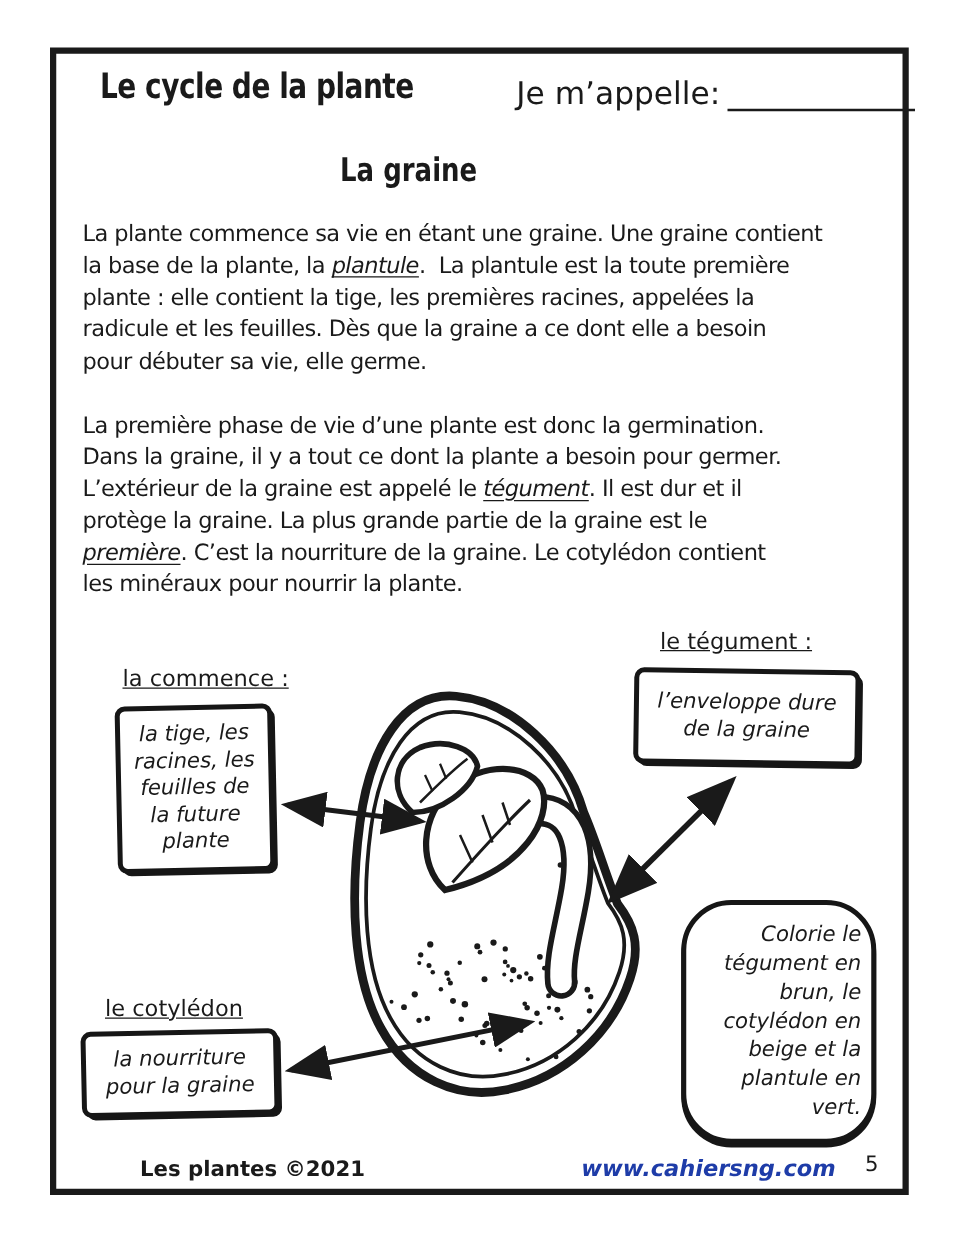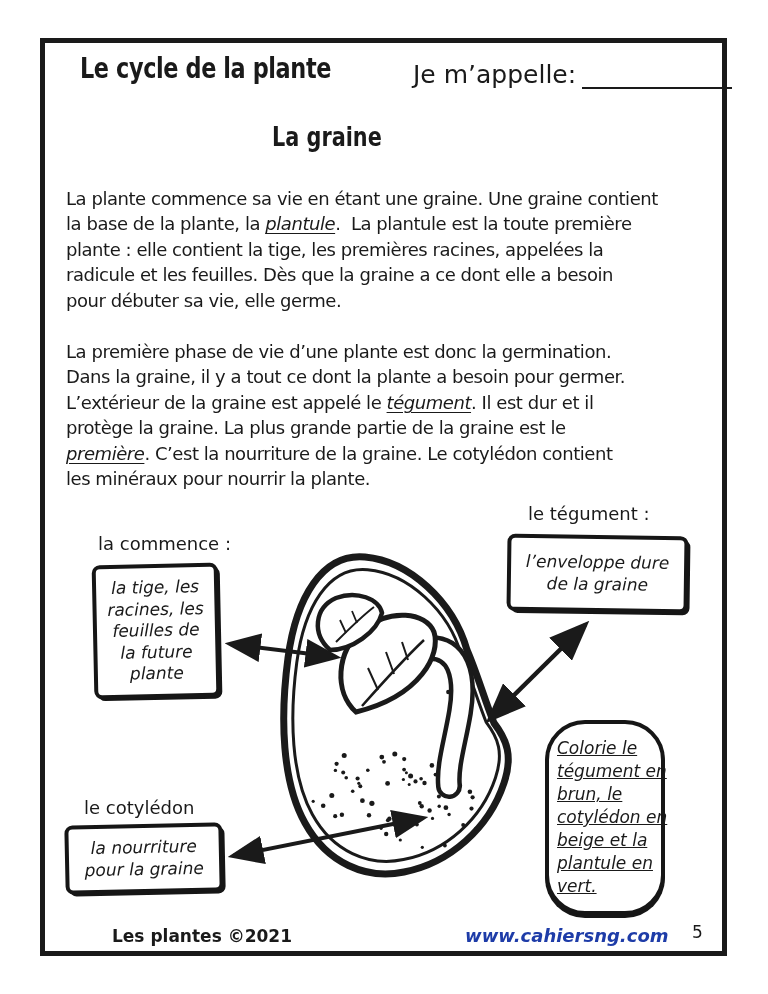--- a/index.html
+++ b/index.html
@@ -14,38 +14,37 @@
   .title{
     position:absolute;left:80px;top:52px;font-size:28px;font-weight:800;
     letter-spacing:-0.5px;transform:scaleX(0.80);transform-origin:left center;white-space:nowrap;
   }
   .name-row{position:absolute;left:413px;top:60px;font-size:25px;white-space:nowrap;}
   .name-blank{display:inline-block;width:150px;height:20px;border-bottom:2.5px solid #1a1a1a;margin-left:6px;vertical-align:bottom;}
   .section-title{
     position:absolute;left:272px;top:122px;font-size:26px;font-weight:800;
     transform:scaleX(0.80);transform-origin:left center;white-space:nowrap;
   }
-  .bodytext{position:absolute;left:66px;top:186px;width:650px;font-size:18px;line-height:25.4px;letter-spacing:-0.45px;}
+  .bodytext{position:absolute;left:66px;top:175px;width:650px;font-size:18px;line-height:25.4px;letter-spacing:-0.45px;}
   .para{margin:0 0 26px 0;}
   .tline{white-space:nowrap;}
   .em{font-style:italic;text-decoration:underline;text-underline-offset:3px;}
-  .diag-label{position:absolute;font-size:18px;white-space:nowrap;}
+  .diag-label{position:absolute;font-size:18px;white-space:nowrap;text-decoration:underline;}
   .diag-box{
     position:absolute;border:4px solid #161616;border-radius:8px;background:#ffffff;
     box-sizing:border-box;text-align:center;font-style:italic;font-size:17px;line-height:21.5px;
     padding:9px 5px;box-shadow:3px 3px 0 -1px #161616;
   }
   .rot-l{transform:rotate(-1.2deg);}
   .rot-r{transform:rotate(0.8deg);}
   .bubble{
-    position:absolute;left:545px;top:720px;width:120px;box-sizing:border-box;
+    position:absolute;left:545px;top:720px;width:156px;box-sizing:border-box;
     border:4px solid #161616;border-radius:40px;background:#ffffff;
-    font-style:italic;font-size:17px;line-height:23px;text-align:left;padding:13px 8px;
+    font-style:italic;font-size:17px;line-height:23px;text-align:right;padding:13px 8px;
     box-shadow:0 3px 0 0 #161616;
-    text-decoration:underline;
   }
   .overlay{position:absolute;left:0;top:0;width:768px;height:994px;}
   .footer-credit{position:absolute;left:112px;top:926px;font-size:17px;font-weight:bold;white-space:nowrap;}
   .footer-site{position:absolute;left:465px;top:925px;font-size:18px;font-weight:bold;white-space:nowrap;cursor:pointer;}
   .footer-page{position:absolute;left:692px;top:922px;font-size:17px;}
 </style>
 </head>
 <body>
 
 <div class="page" style="color: rgb(26, 26, 26);">

